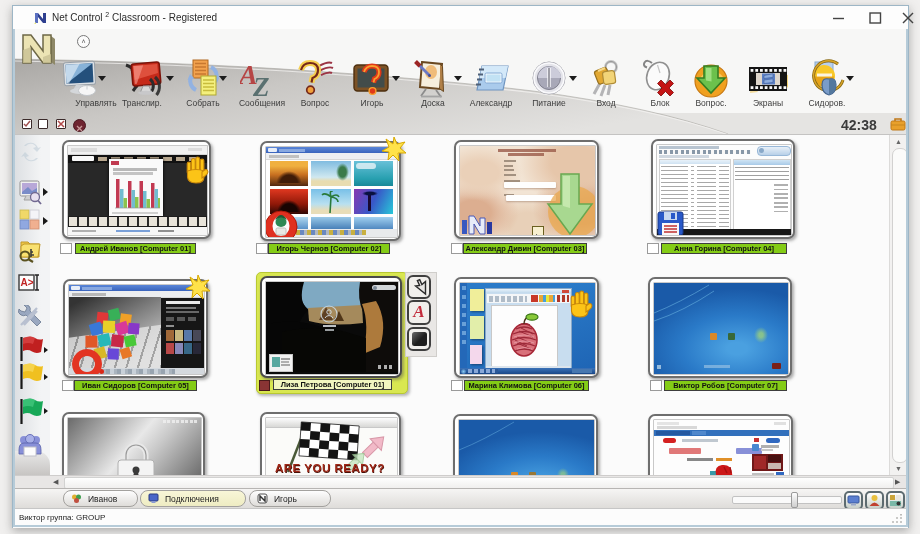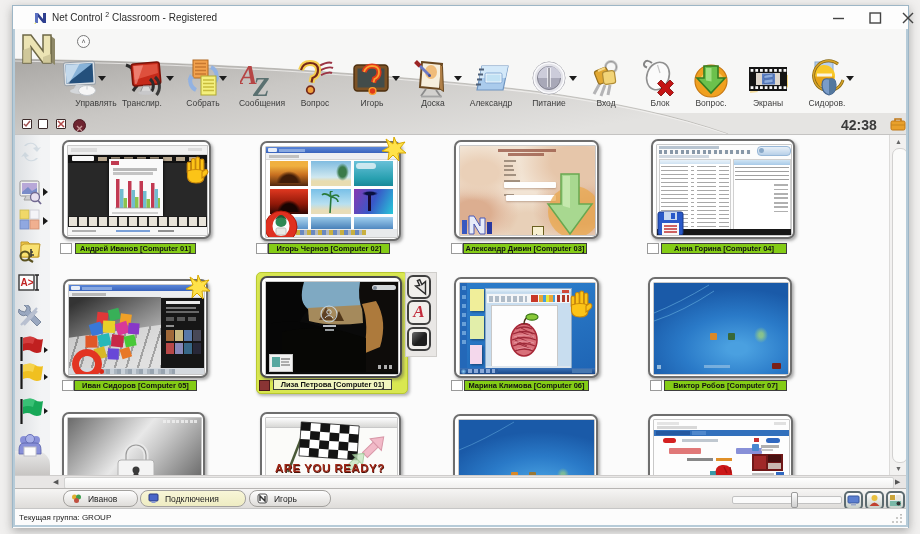--- a/index.html
+++ b/index.html
@@ -837,15 +837,15 @@
     <g fill="#b8b8b6">
         <circle cx="10" cy="8" r="1"></circle>
         <circle cx="6" cy="8" r="1"></circle>
         <circle cx="10" cy="4" r="1"></circle>
         <circle cx="2" cy="8" r="1"></circle>
         <circle cx="6" cy="4" r="1"></circle>
         <circle cx="10" cy="0.8" r="1"></circle>
       </g>
   </svg>
   <div id="statusbar">
-      <div>Текущая группа: GROUP</div>
+      <div>Виктор группа: GROUP</div>
     </div>
 </div>
 
 </body></html>

